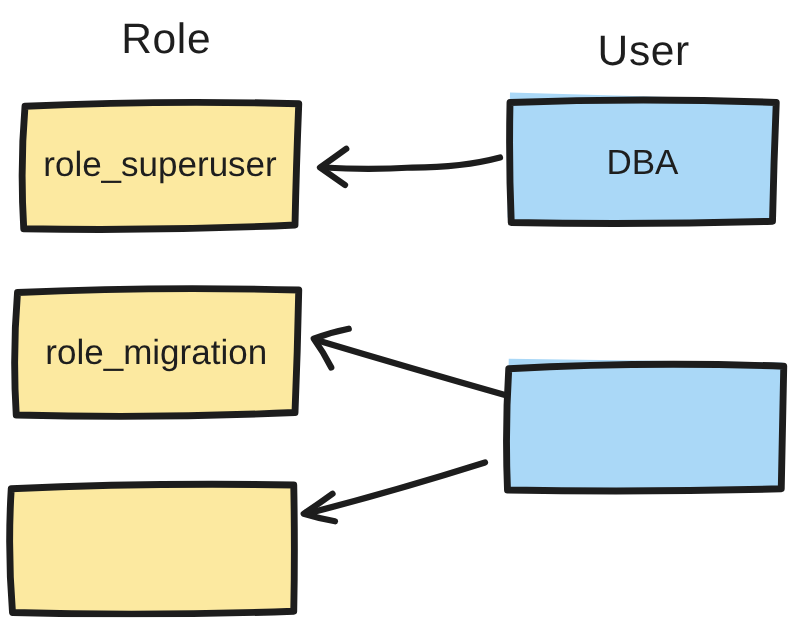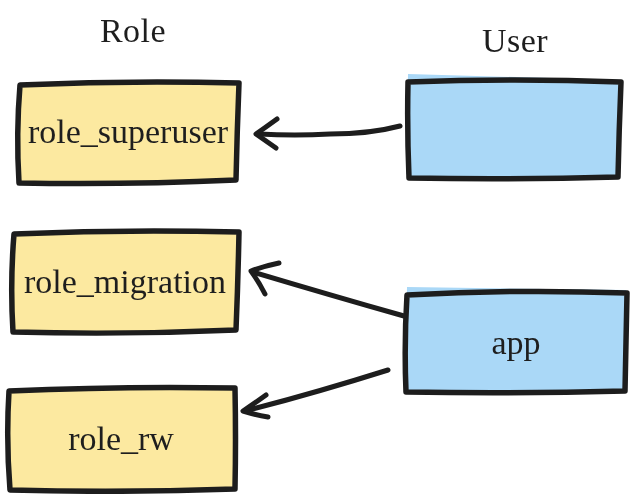--- a/index.html
+++ b/index.html
@@ -1,35 +1,35 @@
 <!DOCTYPE html>
 <html style="--role-fill: #fce9a0; --user-fill: #aad8f7; --stroke: #1d1d1d; --text: #1e1e1e; --canvas: #ffffff;"><head>
 <meta charset="utf-8">
 <style>
   html,body{margin:0;padding:0;background:#fff;}
   .canvas{
     position:relative;
     width:632px;height:494px;
     background:var(--canvas,#ffffff);
-    font-family:Liberation Serif, serif;
+    font-family:Liberation Sans, sans-serif;
     overflow:hidden;
   }
   .layer{position:absolute;left:0;top:0;width:632px;height:494px;}
   .col-header{
     position:absolute;
     display:flex;align-items:center;justify-content:center;
     font-size:34px;
     color:var(--text,#1e1e1e);
     letter-spacing:0.5px;
     white-space:nowrap;
   }
   .node-label{
     position:absolute;
     display:flex;align-items:center;justify-content:center;
-    font-size:34px;
+    font-size:28px;
     color:var(--text,#1e1e1e);
     white-space:nowrap;
     pointer-events:none;
   }
   .shape{stroke:var(--stroke,#1d1d1d);stroke-width:5.5;stroke-linejoin:round;stroke-linecap:round;}
   .shape-role{fill:var(--role-fill,#fce9a0);}
   .shape-user{fill:var(--user-fill,#aad8f7);}
   .peek{stroke:none;}
   .peek-user{fill:var(--user-fill,#aad8f7);}
   .ink{stroke:var(--stroke,#1d1d1d);fill:none;stroke-width:5;stroke-linecap:round;stroke-linejoin:round;}
@@ -71,17 +71,16 @@
     <g>
       <path class="ink" d="M 388 370 Q 315 393 249 410"></path>
       <path class="ink" d="M 266 395 Q 255 403 243 411 Q 256 415 268 417"></path>
     </g>
   </svg>
 
   <div class="col-header" style="left:38px;top:10px;width:190px;height:42px;">Role</div>
   <div class="col-header" style="left:420px;top:20px;width:190px;height:42px;">User</div>
 
   <div class="node-label" style="left:16px;top:80px;width:224px;height:104px;">role_superuser</div>
+  <div class="node-label" style="left:407px;top:80px;width:214px;height:99px;">DBA</div>
   <div class="node-label" style="left:10px;top:230px;width:230px;height:104px;text-align:right;">role_migration</div>
-  <div class="node-label" style="left:405px;top:293px;width:222px;height:100px;">app</div>
-  <div class="node-label" style="left:6px;top:387px;width:230px;height:104px;">role_rw</div>
 
 </div>
 
 </body></html>

